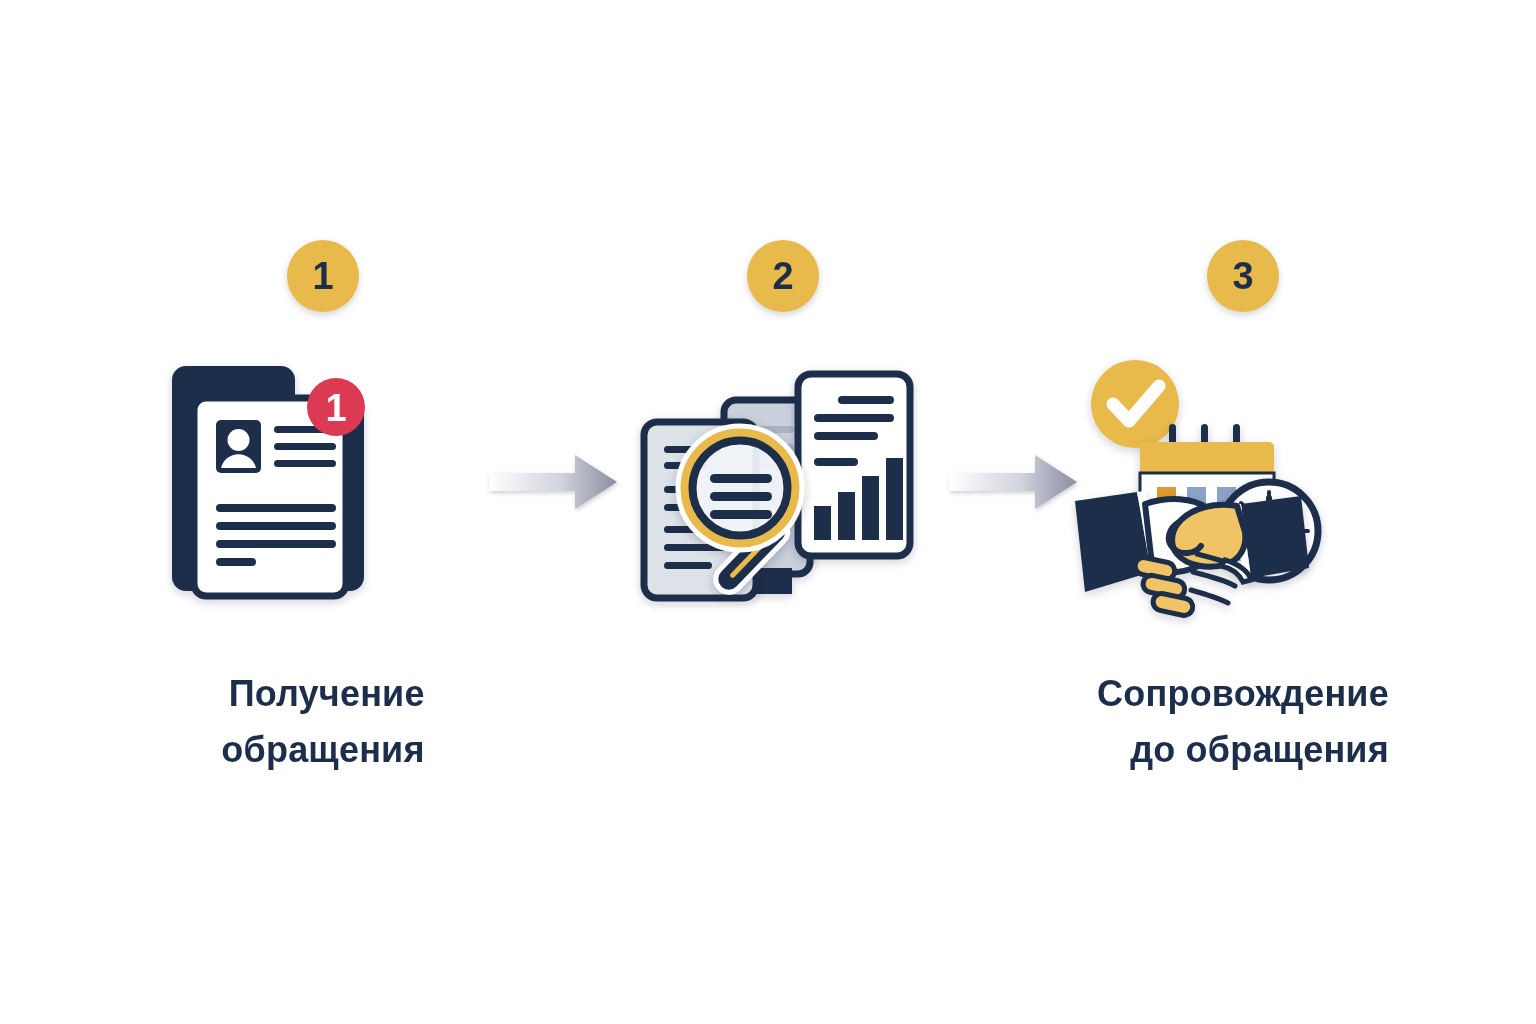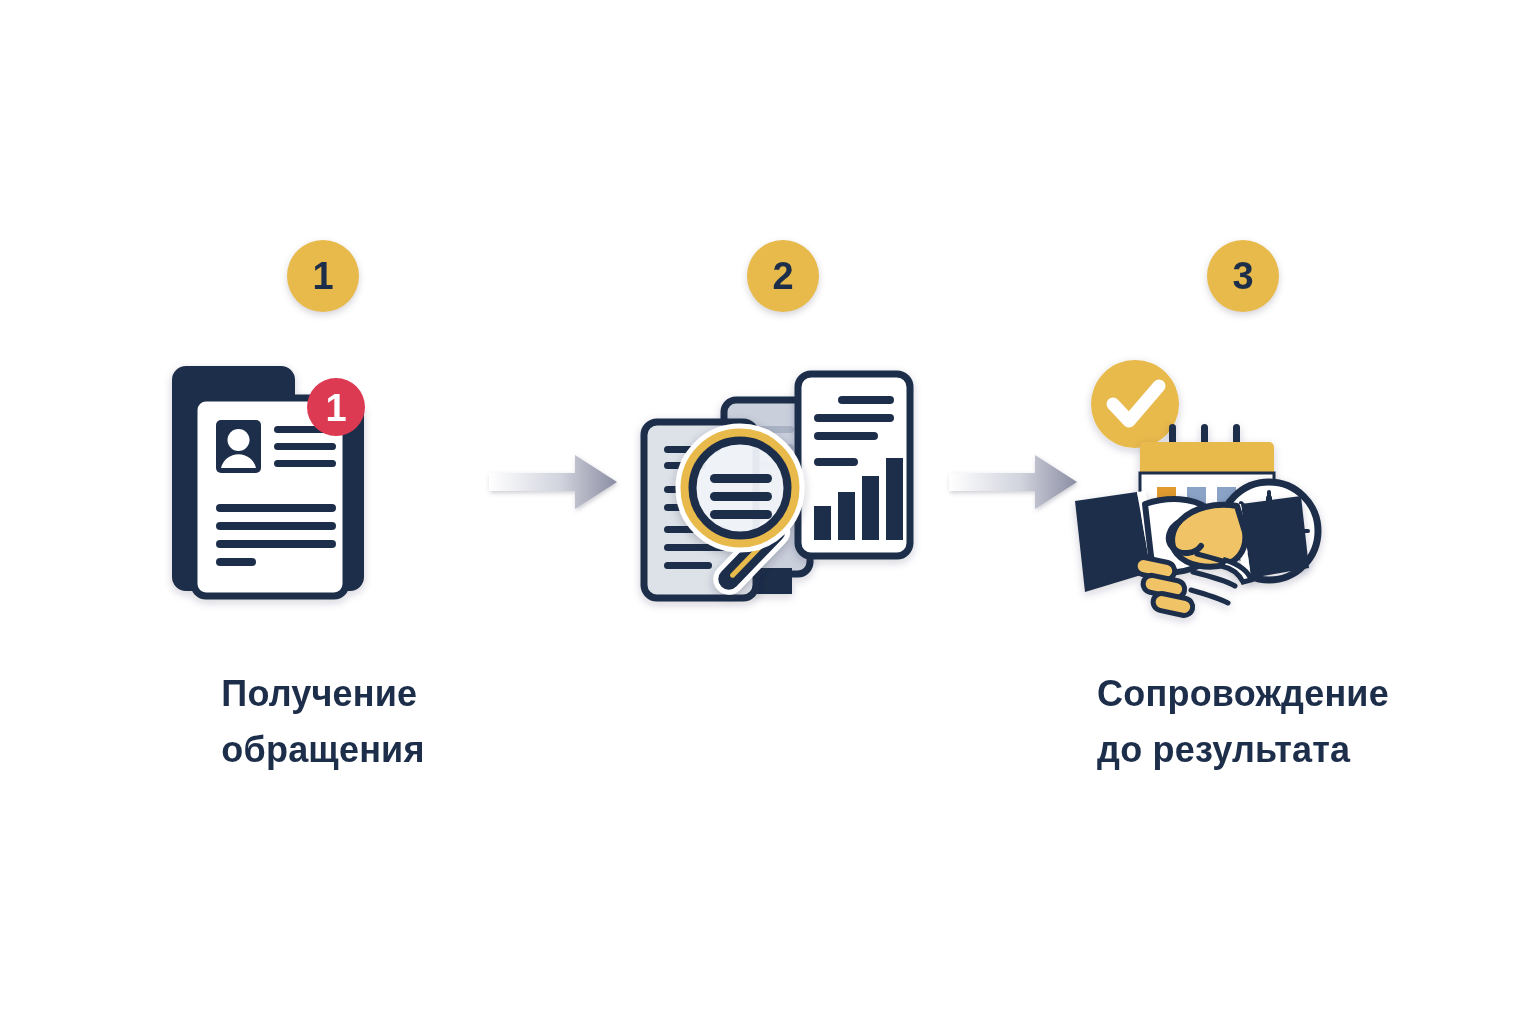--- a/index.html
+++ b/index.html
@@ -66,21 +66,21 @@
   .icon-stage {
     width: 310px;
     height: 290px;
     margin-top: 34px;
     position: relative;
   }
 
   
   .step-label {
     margin-top: 30px;
-    text-align: left;
+    text-align: right;
     color: #1d2e4a;
     font-size: 36px;
     font-weight: bold;
     line-height: 1.55;
     letter-spacing: 0.2px;
     max-width: 330px;
     white-space: pre-line;
   }
 
   
@@ -331,17 +331,17 @@
               <path d="M120 226 C136 230 152 234 162 240" fill="none" stroke="#1d2e4a" stroke-width="5" stroke-linecap="round"></path>
               <path d="M118 244 C132 248 146 252 155 257" fill="none" stroke="#1d2e4a" stroke-width="5" stroke-linecap="round"></path>
             </g>
 
             <path d="M152 214 C166 218 176 226 178 234 L170 236 C166 228 158 222 148 220 Z" fill="#ffffff" stroke="#1d2e4a" stroke-width="5"></path>
           </g>
         </svg>
       </div>
 
       <div class="step-label">Сопровождение
-до результата</div>
+до обращения</div>
     </div>
 
   </div>
 </div>
 
 </body></html>

